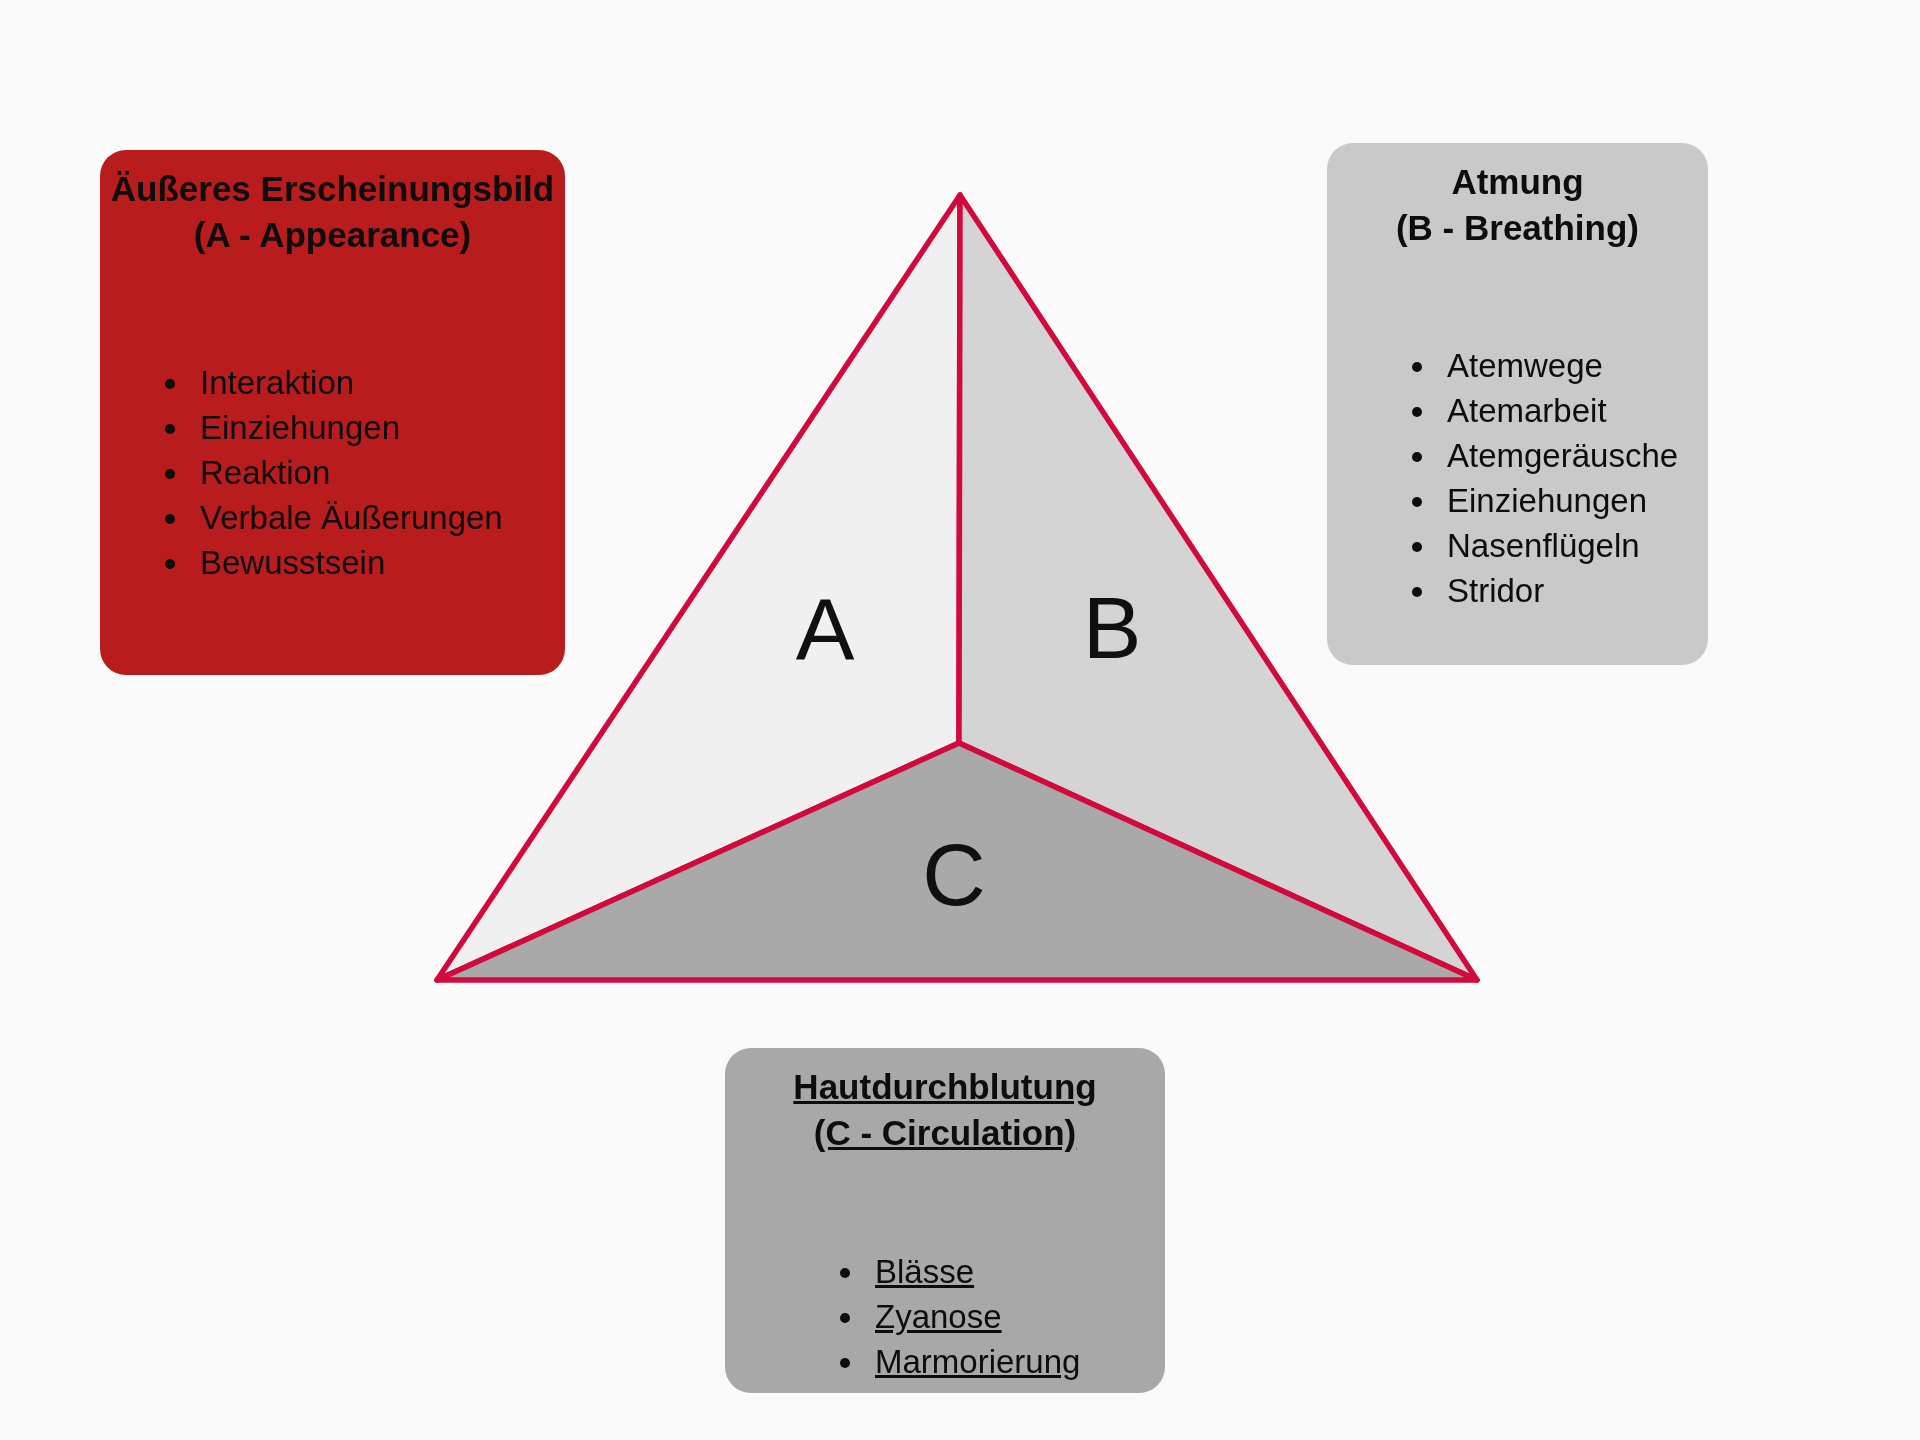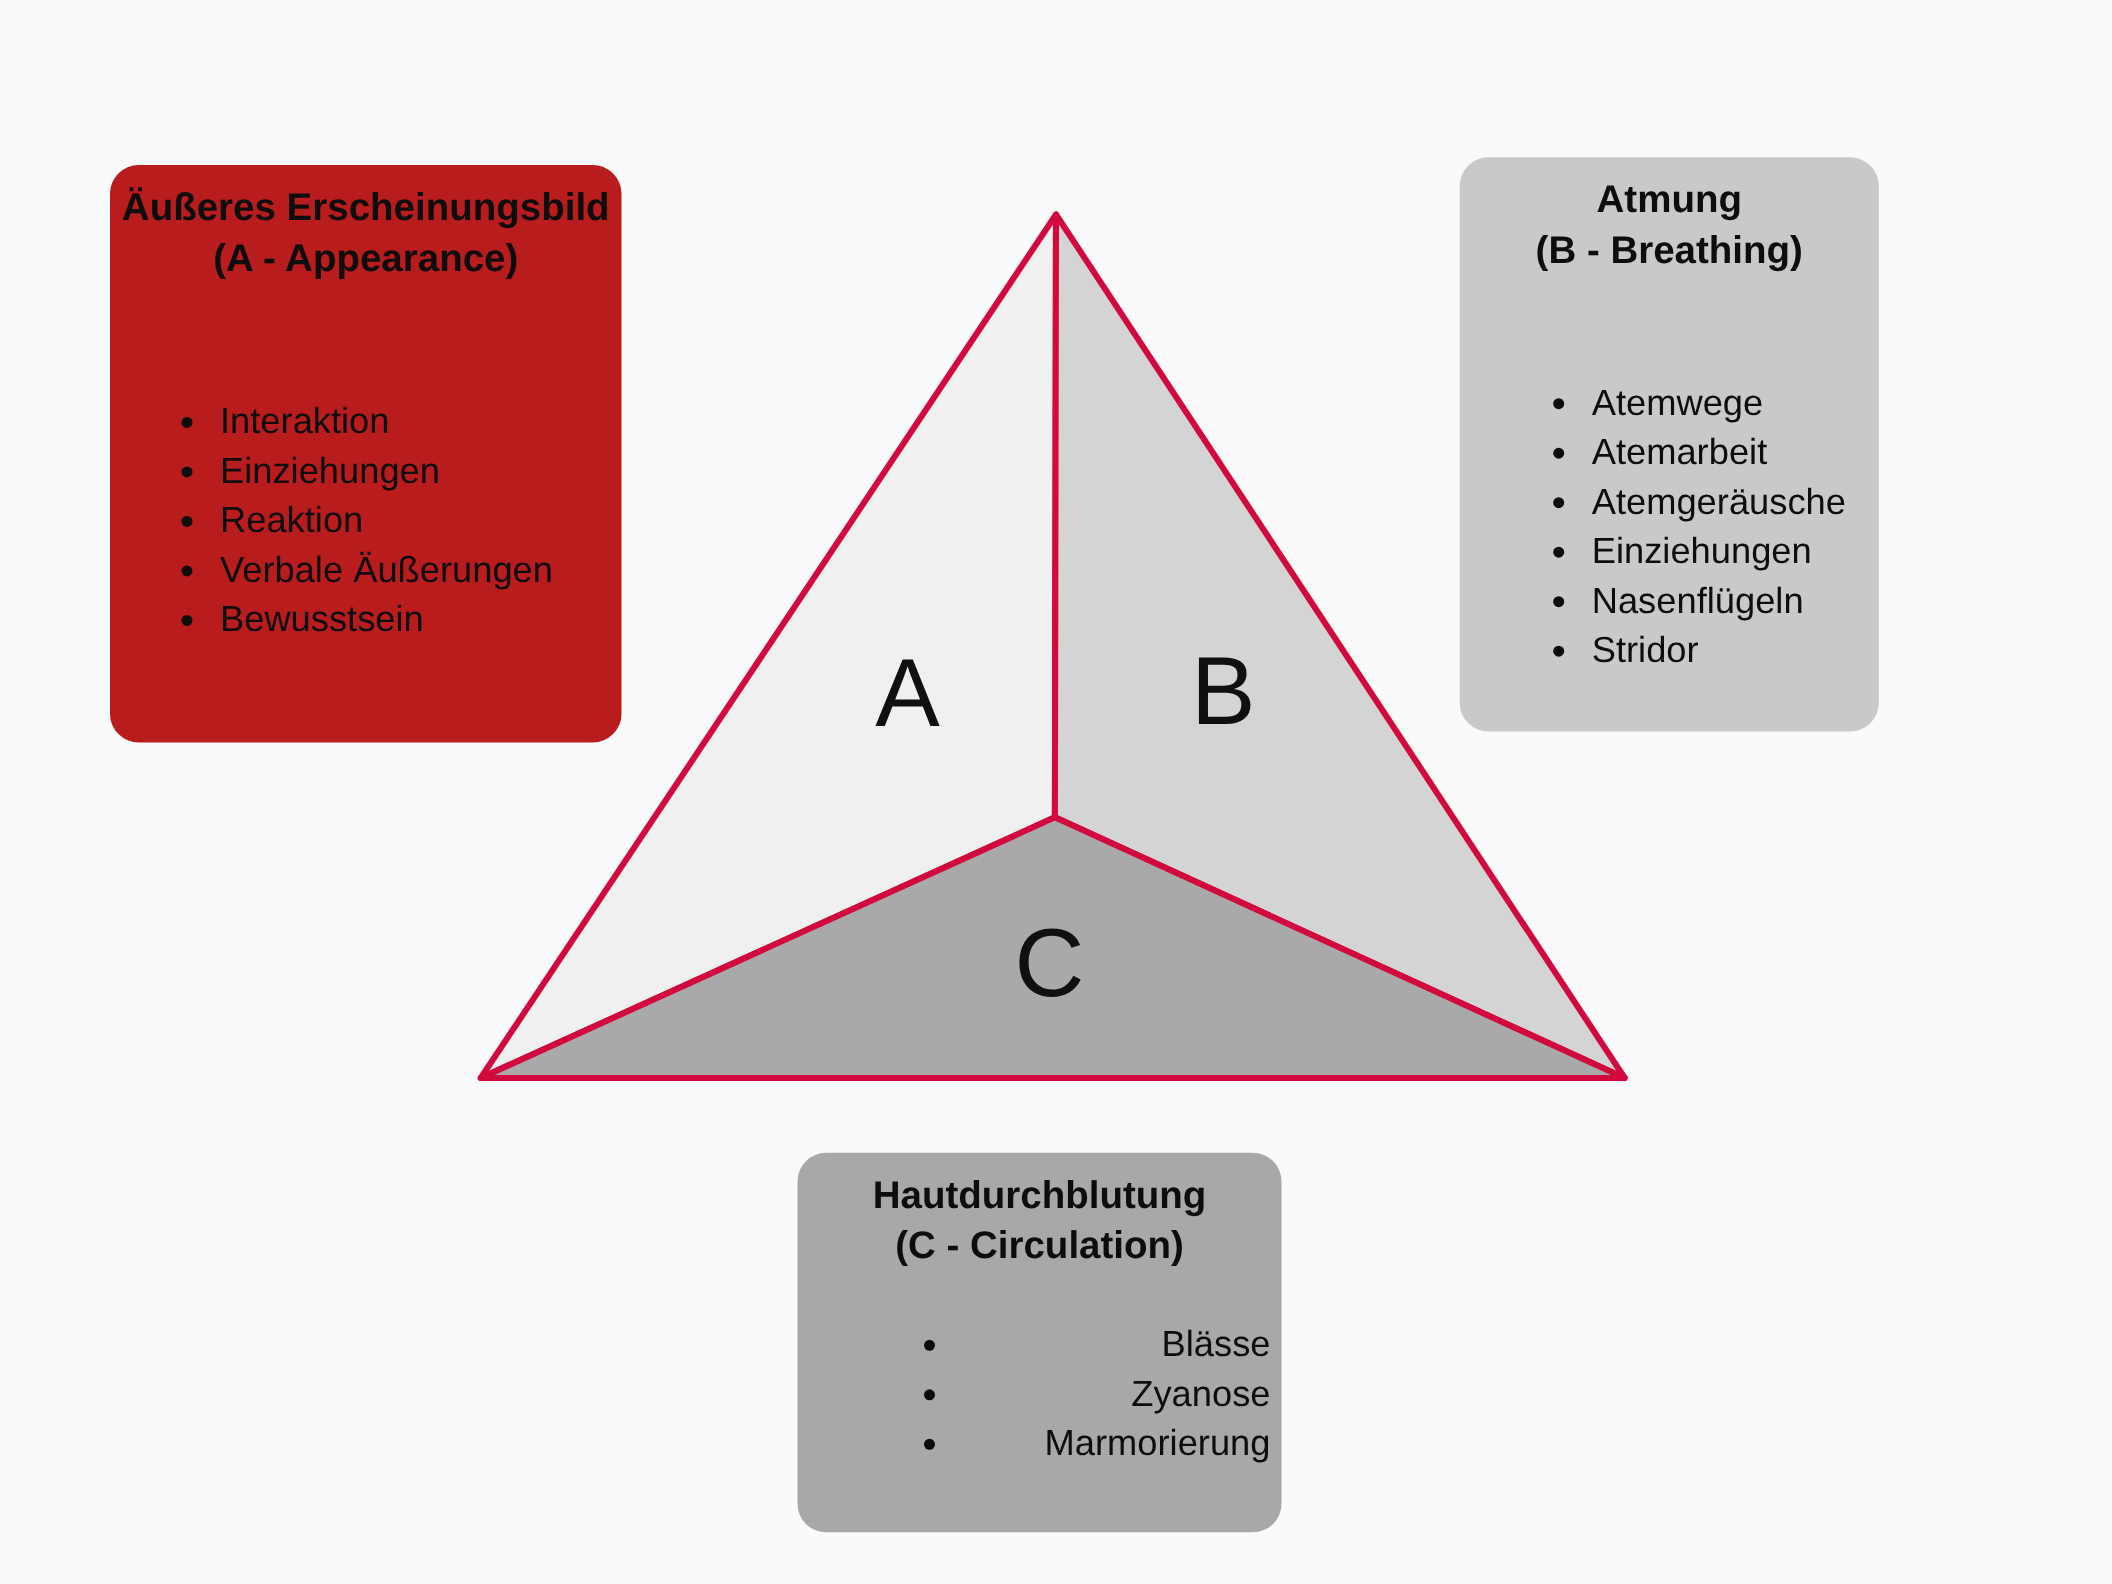--- a/index.html
+++ b/index.html
@@ -76,22 +76,23 @@
     height: 522px;
     background: #c9c9c9;
   }
   .box-breathing ul { margin-top: 92px; padding-left: 102px; }
   .box-circulation {
     left: 725px;
     top: 1048px;
     width: 440px;
     height: 345px;
     background: #a8a8a8;
+    text-decoration: underline;
   }
-  .box-circulation ul { margin-top: 43px; padding-left: 132px; text-align: right; }
+  .box-circulation ul { margin-top: 93px; padding-left: 132px; }
 </style>
 </head>
 <body>
 
 <div class="stage">
 
   <svg class="triangle" viewBox="0 0 1920 1440" aria-hidden="true">
     <polygon points="960,195 437,980 959,743" fill="#f1f0f1"></polygon>
     <polygon points="960,195 959,743 1477,980" fill="#d4d4d4"></polygon>
     <polygon points="437,980 959,743 1477,980" fill="#a9a9a9"></polygon>

